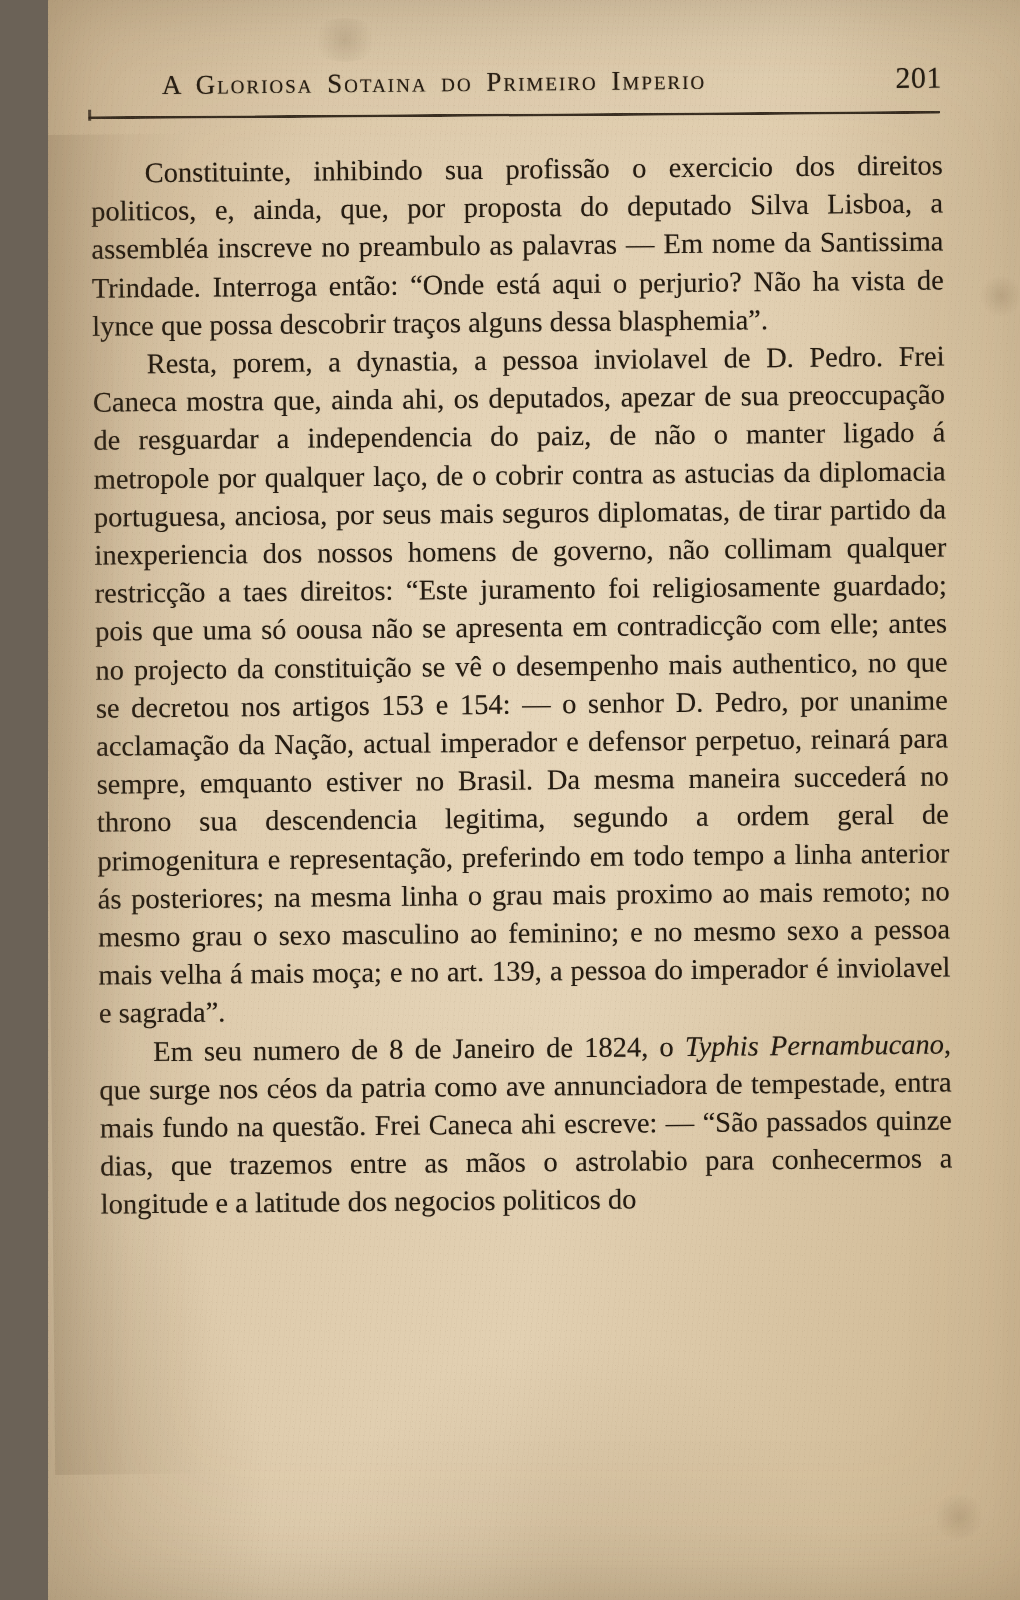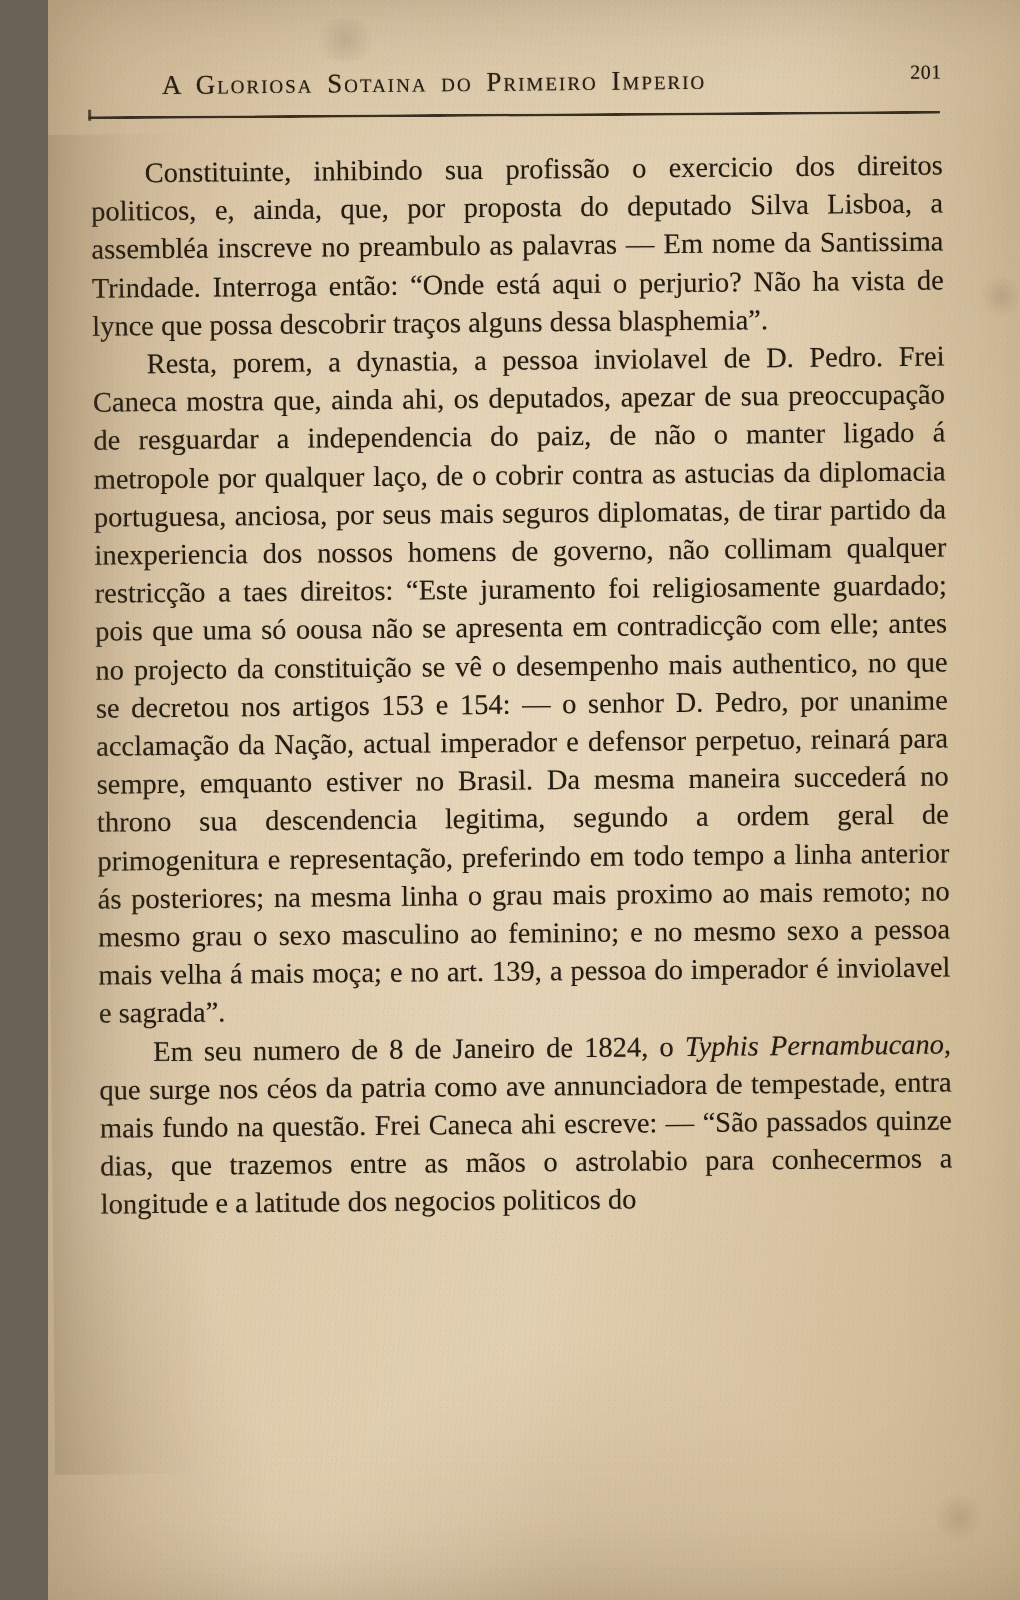--- a/index.html
+++ b/index.html
@@ -81,21 +81,21 @@
     letter-spacing: 2.0px;
     word-spacing: 5px;
     color: #241b11;
     white-space: nowrap;
     text-shadow: 0 0 1.1px rgba(36,27,17,0.55);
   }
   .head-folio {
     position: absolute;
     right: 0;
     top: -2px;
-    font-size: 20px;
+    font-size: 30px;
     letter-spacing: 0.5px;
     color: #221a10;
     text-shadow: 0 0 1.1px rgba(34,26,16,0.5);
   }
 
   .rule {
     position: absolute;
     left: 46px;
     top: 112px;
     width: 852px;

